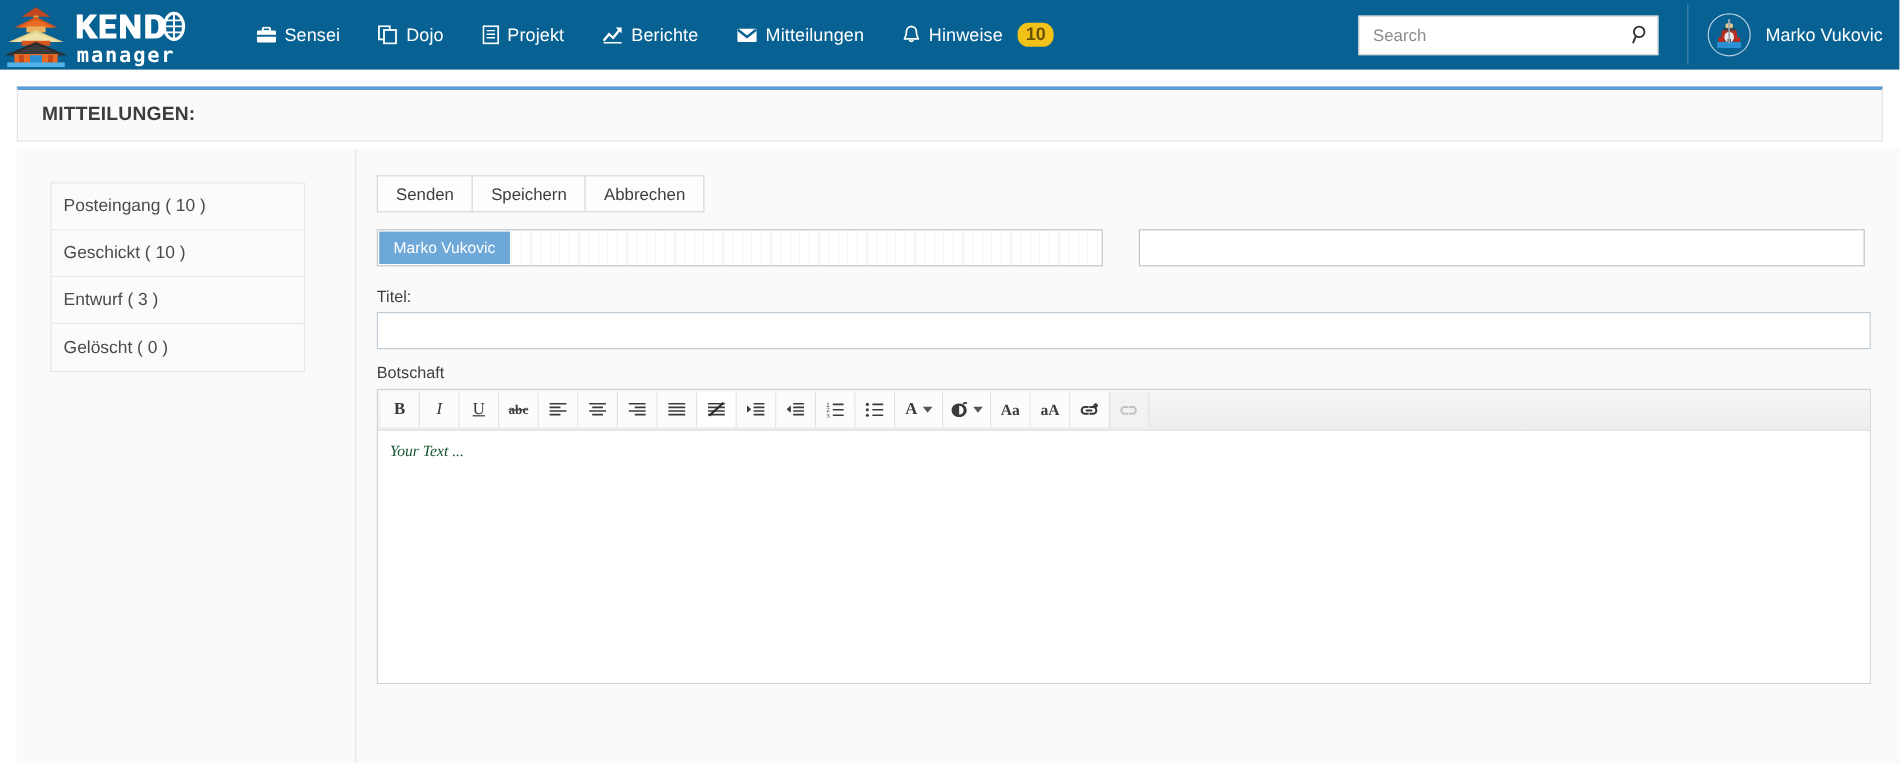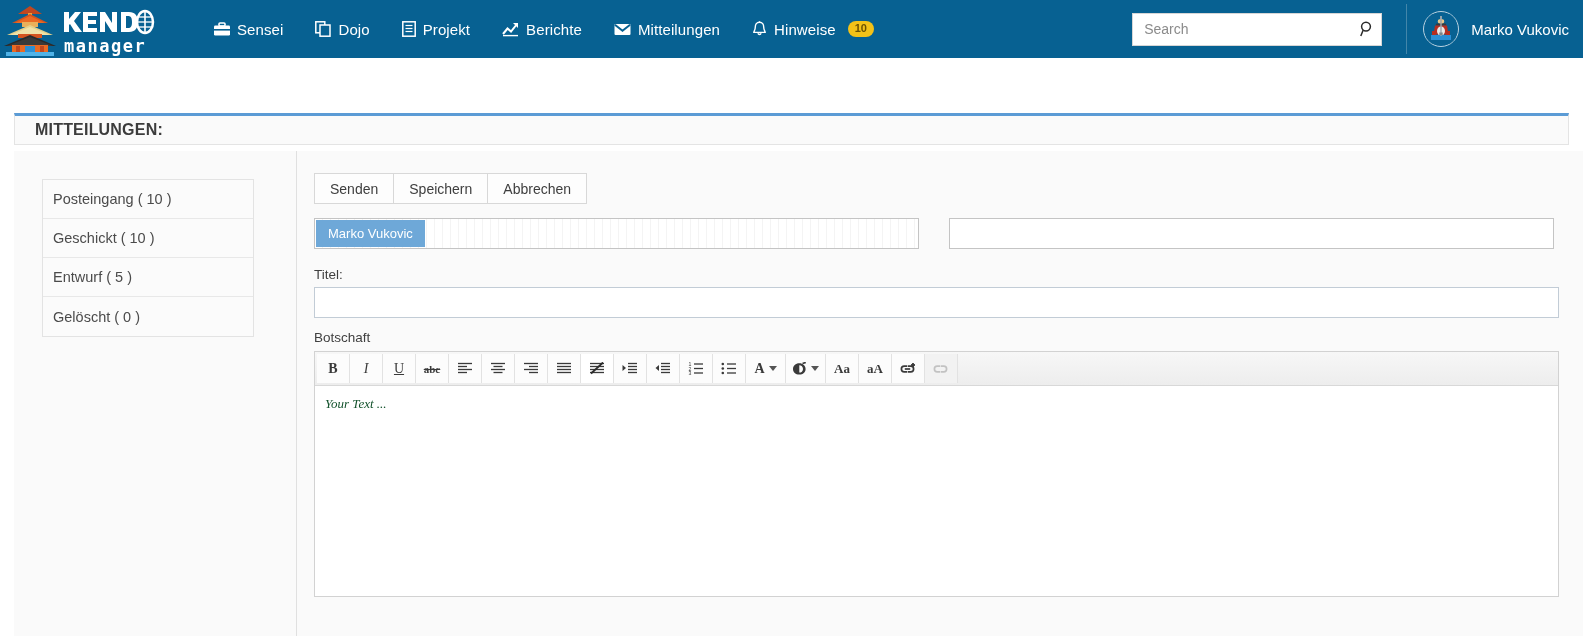--- a/index.html
+++ b/index.html
@@ -50,21 +50,21 @@
     cursor: pointer;
     text-decoration: none;
   }
   .nav-item .ic { display:flex; align-items:center; }
   .nav-item .lbl { letter-spacing: .1px; }
   .badge {
     background: #f5c518;
     background: #f3c218;
     color: #7a5a00;
     color: #6b5200;
-    font-size: 11px;
+    font-size: 15px;
     font-weight: bold;
     border-radius: 9px;
     padding: 2px 7px 3px 7px;
     line-height: 1;
     margin-left: 5px;
   }
 
   .nav-right {
     margin-left: auto;
     display: flex;
@@ -128,26 +128,25 @@
     background: #ffffff;
     width: 1583px;
     height: 578px;
     padding: 14px 14px 0 14px;
   }
   .panel {
     background: #fafafa;
     border: 1px solid #e4e4e4;
     border-top: 3px solid #5b9bd5;
     width: 1555px;
-    height: 32px;
+    height: 46px;
     display: flex;
     align-items: center;
     padding-left: 20px;
     margin-bottom: 2px;
-    margin-top: 41px;
   }
   .panel-title {
     font-size: 16px;
     font-weight: bold;
     color: #3c3c3c;
     letter-spacing: .2px;
   }
 
   .content {
     display: flex;
@@ -475,21 +474,21 @@
 
     <div class="left-col">
       <div class="folder-list">
         <div class="folder-item">
           <span>Posteingang ( 10 )</span>
         </div>
         <div class="folder-item">
           <span>Geschickt ( 10 )</span>
         </div>
         <div class="folder-item">
-          <span>Entwurf ( 5 )</span>
+          <span>Entwurf ( 3 )</span>
         </div>
         <div class="folder-item">
           <span>Gelöscht ( 0 )</span>
         </div>
       </div>
     </div>
 
     <div class="right-col">
 
       <div class="btn-group">

